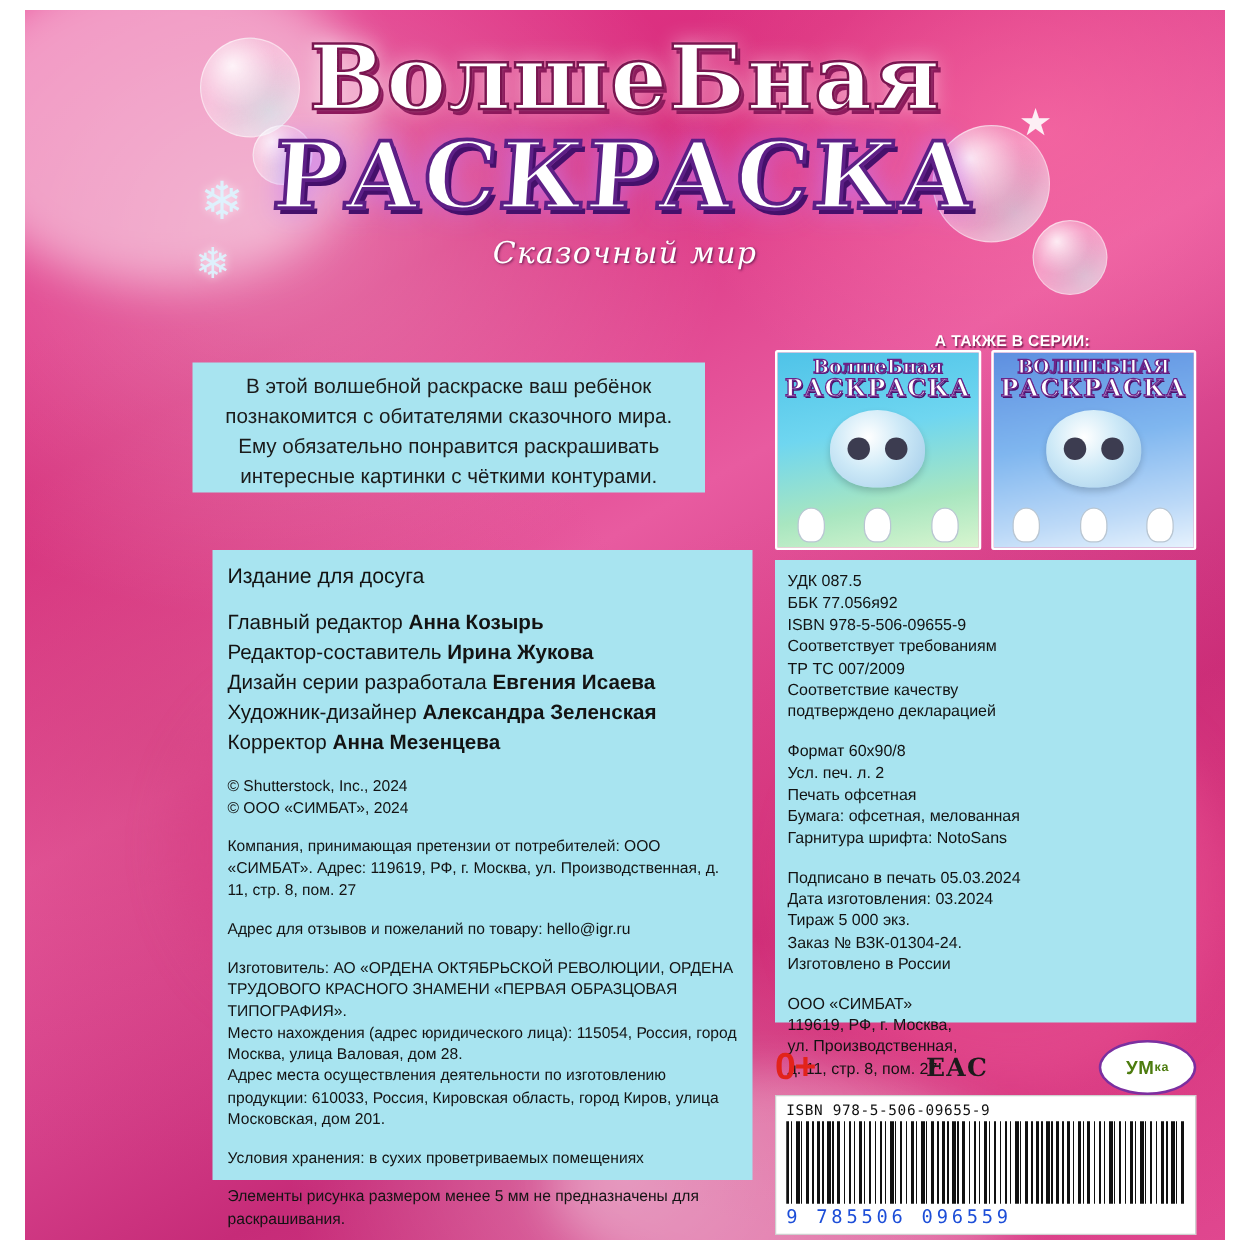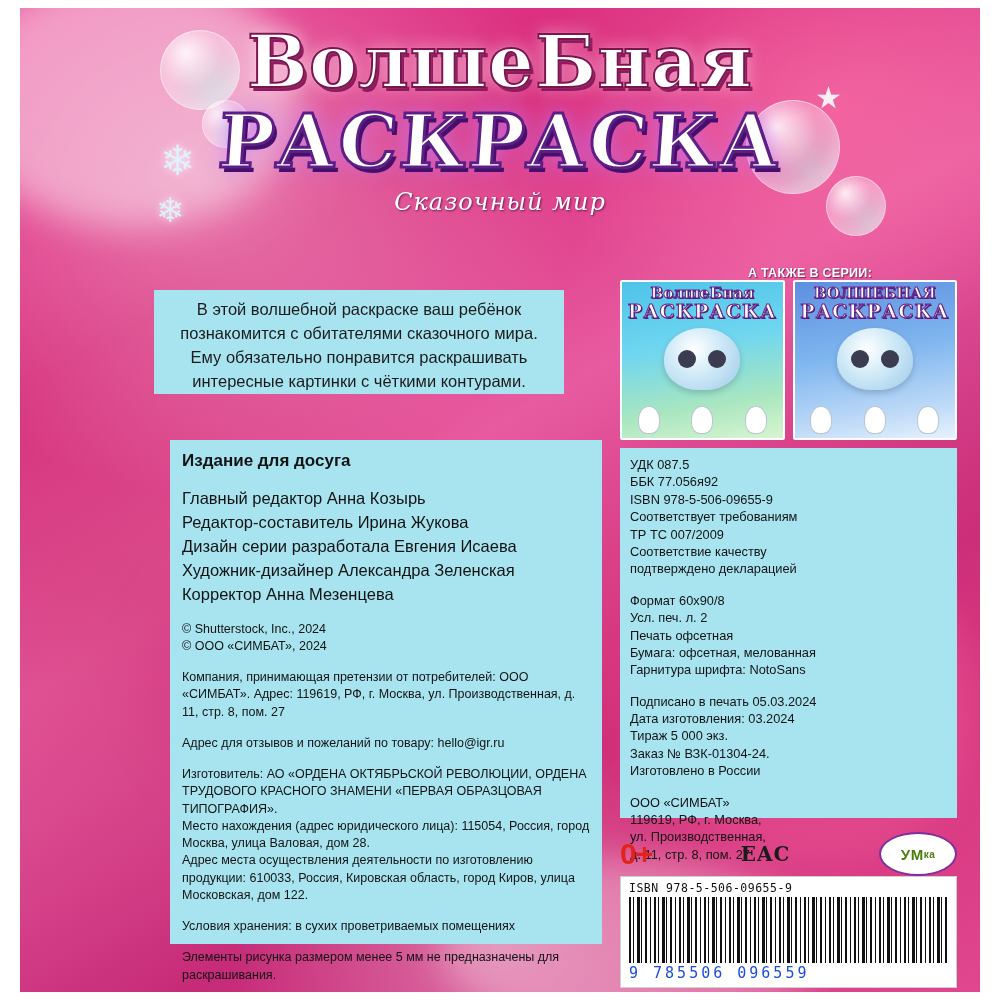--- a/index.html
+++ b/index.html
@@ -211,29 +211,29 @@
   .imprint {
     left: 150px;
     top: 432px;
     width: 432px;
     height: 504px;
     padding: 10px 12px;
     color: #131313;
   }
   .imp-h {
     font-size: 17px;
-    font-weight: 700;
+    font-weight: 400;
     line-height: 1.35;
   }
   .credits {
     margin-top: 14px;
     font-size: 16.5px;
     line-height: 1.45;
   }
-  .credits b { font-weight: 400; }
+  .credits b { font-weight: 700; }
   .small {
     font-size: 12.5px;
     line-height: 1.38;
   }
   .gap-12 { margin-top: 14px; }
 
   
   .tech {
     left: 600px;
     top: 440px;
@@ -389,21 +389,21 @@
     </div>
 
     <div class="small gap-12">© Shutterstock, Inc., 2024</div>
     <div class="small">© ООО «СИМБАТ», 2024</div>
 
     <div class="small gap-12">Компания, принимающая претензии от потребителей: ООО «СИМБАТ». Адрес: 119619, РФ, г. Москва, ул. Производственная, д. 11, стр. 8, пом. 27</div>
     <div class="small gap-12">Адрес для отзывов и пожеланий по товару: hello@igr.ru</div>
 
     <div class="small gap-12">Изготовитель: АО  «ОРДЕНА ОКТЯБРЬСКОЙ РЕВОЛЮЦИИ, ОРДЕНА ТРУДОВОГО КРАСНОГО ЗНАМЕНИ «ПЕРВАЯ ОБРАЗЦОВАЯ ТИПОГРАФИЯ».</div>
     <div class="small">Место нахождения (адрес юридического лица): 115054, Россия, город Москва, улица Валовая, дом 28.</div>
-    <div class="small">Адрес места осуществления деятельности по изготовлению продукции: 610033, Россия, Кировская область, город Киров, улица Московская, дом 122.</div>
+    <div class="small">Адрес места осуществления деятельности по изготовлению продукции: 610033, Россия, Кировская область, город Киров, улица Московская, дом 201.</div>
 
     <div class="small gap-12">Условия хранения: в сухих проветриваемых помещениях</div>
     <div class="small gap-12">Элементы рисунка размером менее 5 мм не предназначены для раскрашивания.</div>
   </div>
 
   <div class="tint tech">
     <div>
       <div>УДК 087.5</div>
       <div>ББК 77.056я92</div>
       <div>ISBN 978-5-506-09655-9</div>

